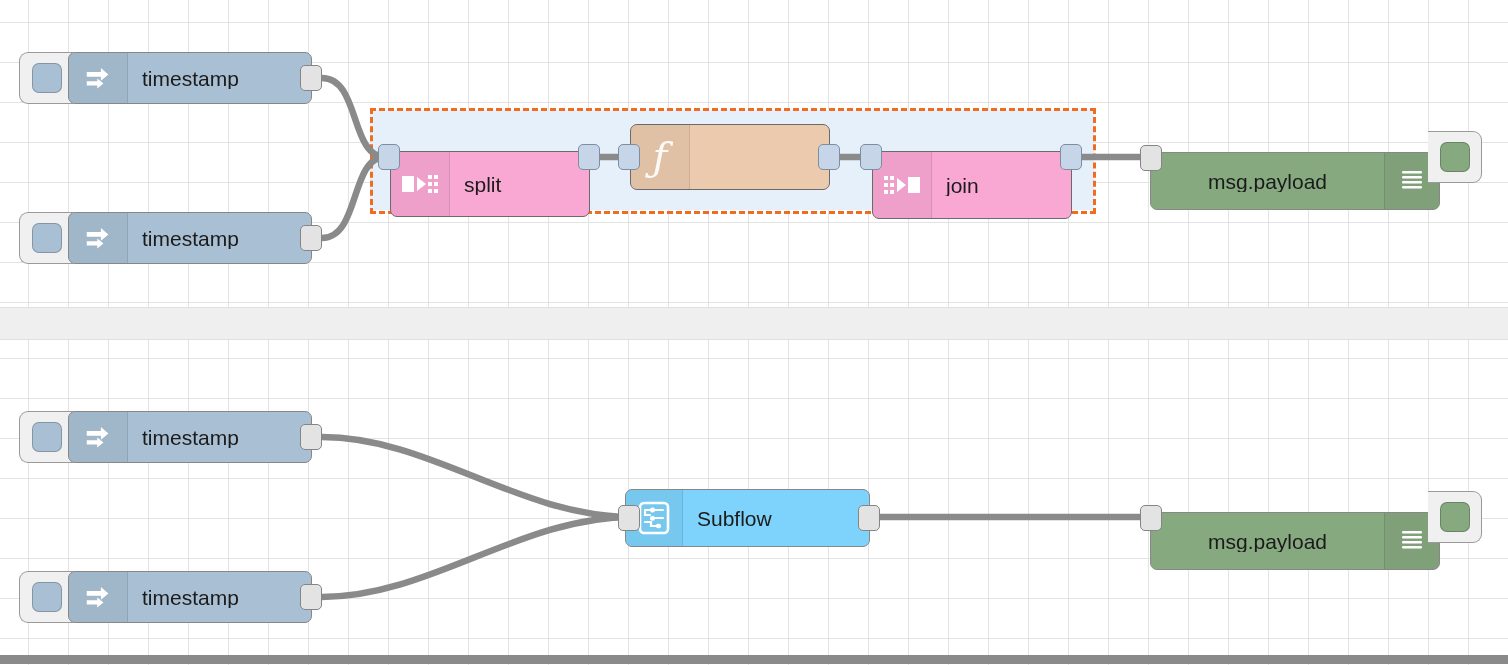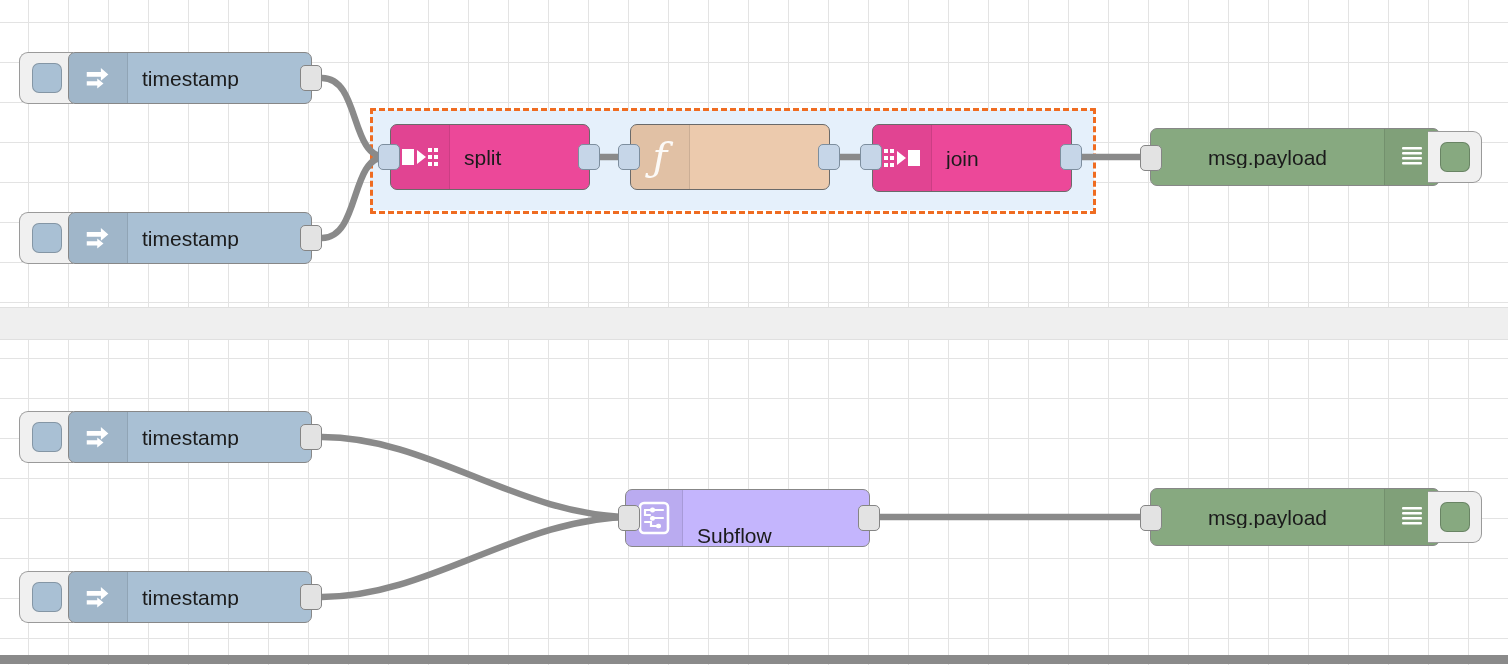--- a/index.html
+++ b/index.html
@@ -101,27 +101,27 @@
     padding: 0 14px;
     white-space: nowrap;
     overflow: hidden;
   }
   .label-left   { text-align: left; }
   .label-center { text-align: center; }
 
   
   .n-inject  { background: #a9c0d4; }
   .n-inject  .node-icon-cell { background: rgba(0,0,0,0.05); }
-  .n-split, .n-join { background: #ec4899; }
+  .n-split, .n-join { background: #f9a8d4; margin-top: 27px; }
   .n-split .node-icon-cell, .n-join .node-icon-cell { background: rgba(0,0,0,0.045); }
   .n-function { background: #eccaad; }
   .n-function .node-icon-cell { background: rgba(0,0,0,0.045); }
-  .n-subflow { background: #c4b5fd; align-items: flex-end; }
+  .n-subflow { background: #7dd3fc; }
   .n-subflow .node-icon-cell { background: rgba(0,0,0,0.05); }
-  .n-debug { background: #87a980; }
+  .n-debug { background: #87a980; margin-top: 24px; }
   .n-debug .node-icon-cell { background: rgba(0,0,0,0.05); }
 
   
   .port {
     position: absolute;
     width: 22px;
     height: 26px;
     box-sizing: border-box;
     border: 1px solid #858585;
     border-radius: 5px;

